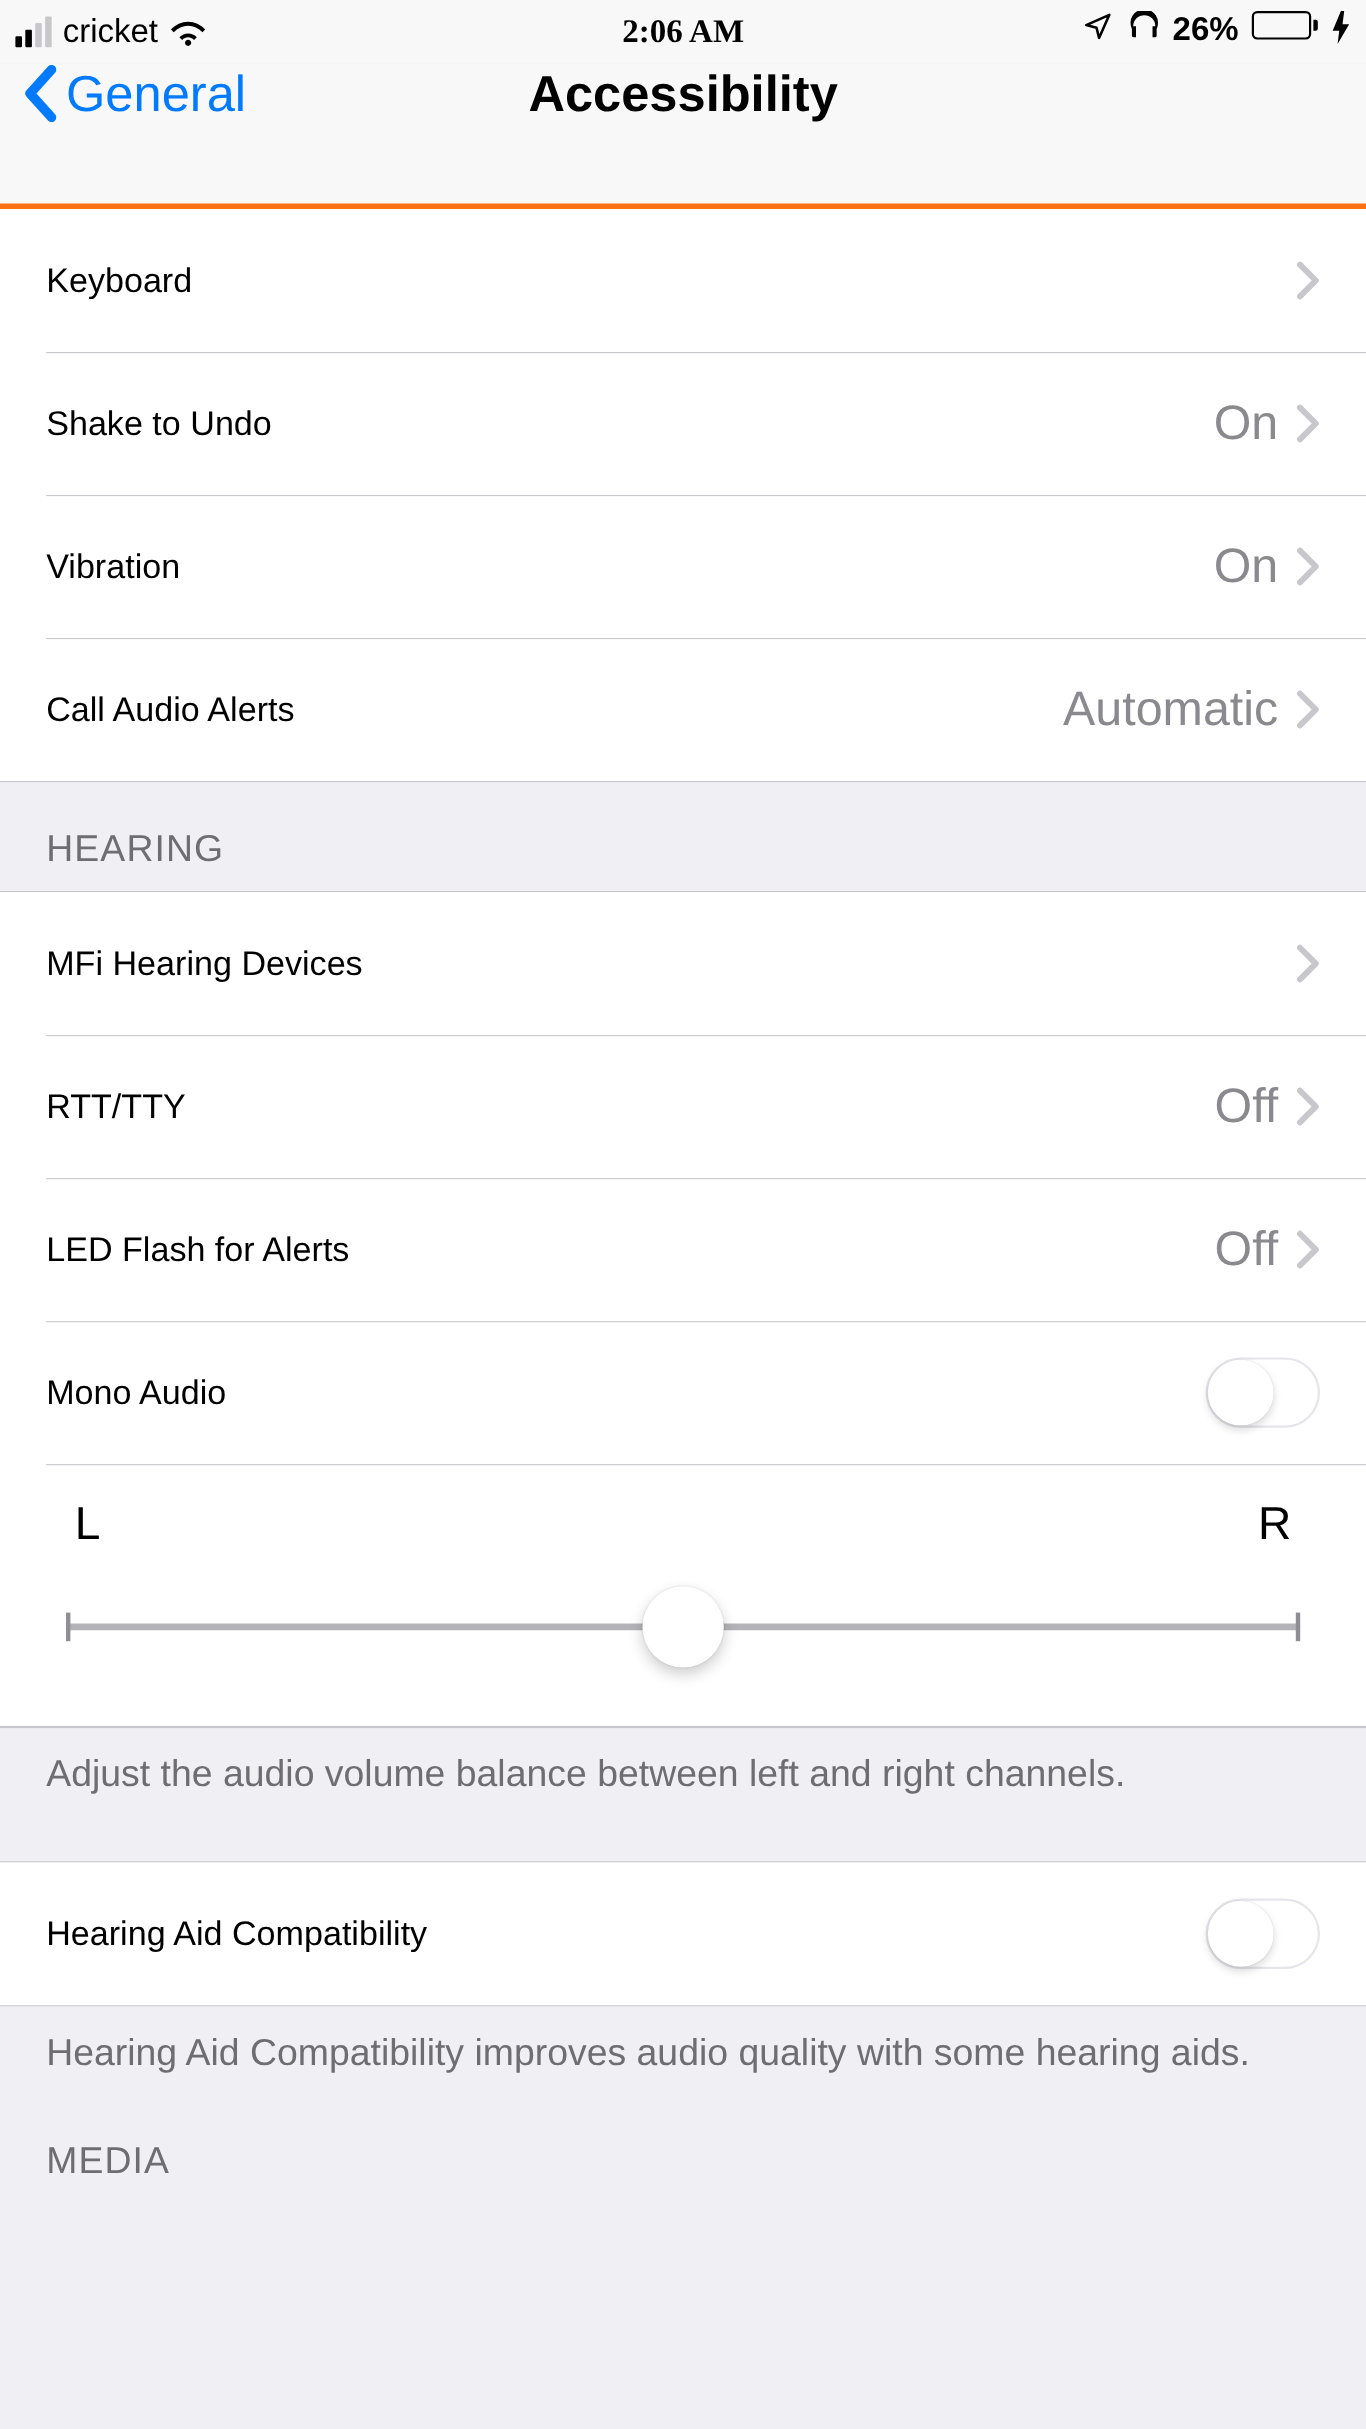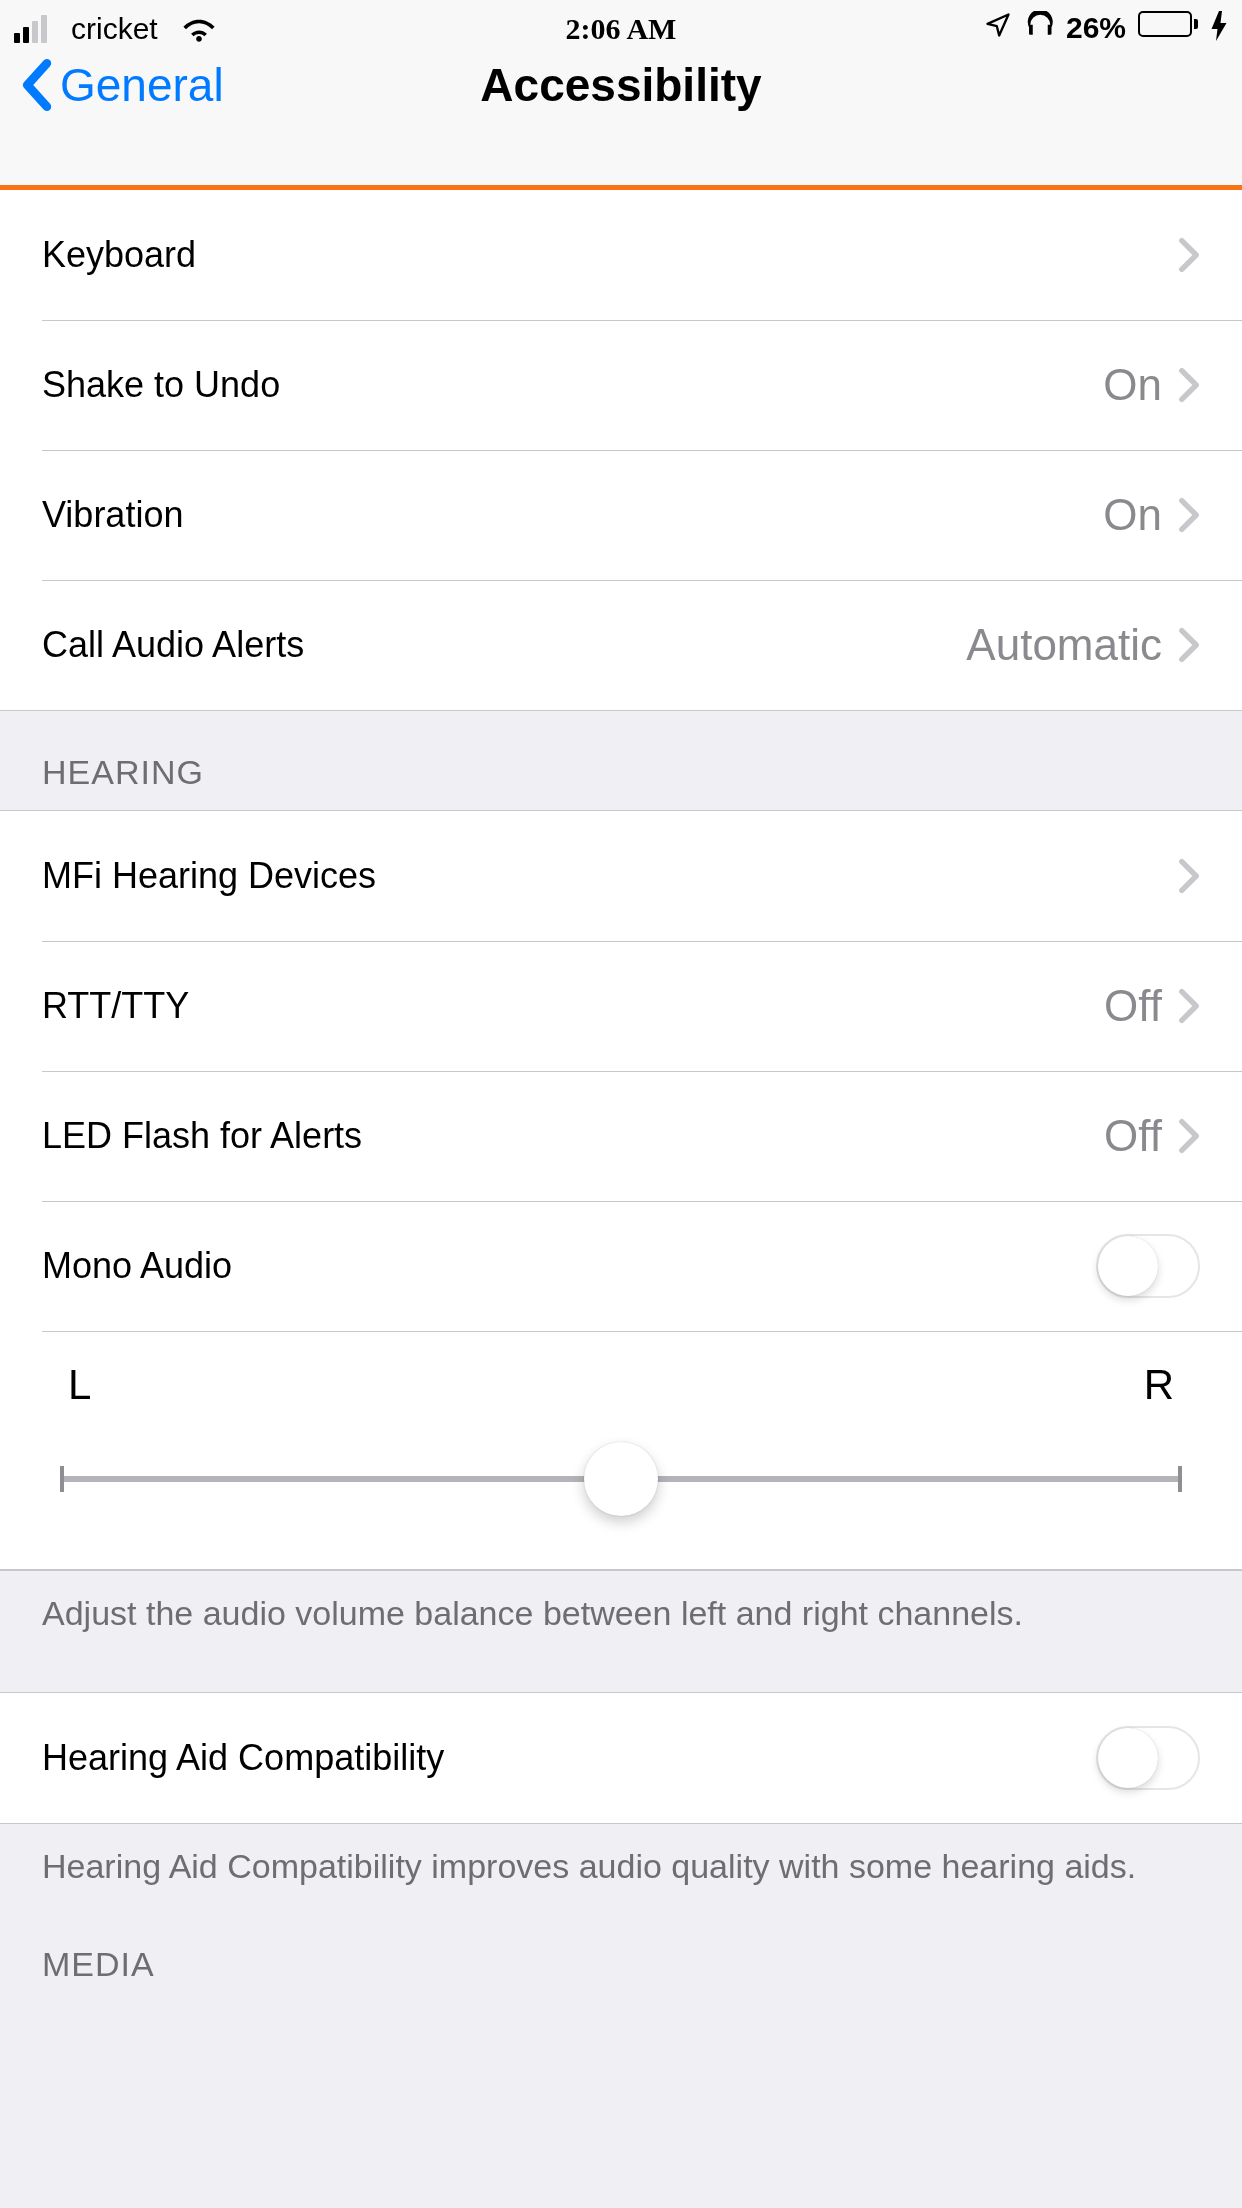--- a/index.html
+++ b/index.html
@@ -21,21 +21,21 @@
       display: flex;
       align-items: center;
       height: 58px;
       padding: 0 14px;
       font-size: 30px;
       background: #F8F8F8;
     }
     .status-left {
       display: flex;
       align-items: center;
-      gap: 24px;
+      gap: 10px;
       flex: 1;
     }
     .status-center {
       flex: 1;
       text-align: center;
       font-weight: 600;
       font-family: Liberation Serif, serif;
     }
     .status-right {
       flex: 1;
@@ -148,21 +148,21 @@
       content: "";
       position: absolute;
       left: 42px;
       right: 0;
       top: 0;
       height: 1px;
       background: #C8C7CC;
     }
     .row-label {
       flex: 1;
-      font-size: 36px;
+      font-size: 31px;
       color: #000;
     }
     .row-value {
       font-size: 44px;
       color: #8A8A8E;
       margin-right: 16px;
     }
     .chevron {
       color: #C7C7CC;
       display: inline-flex;

